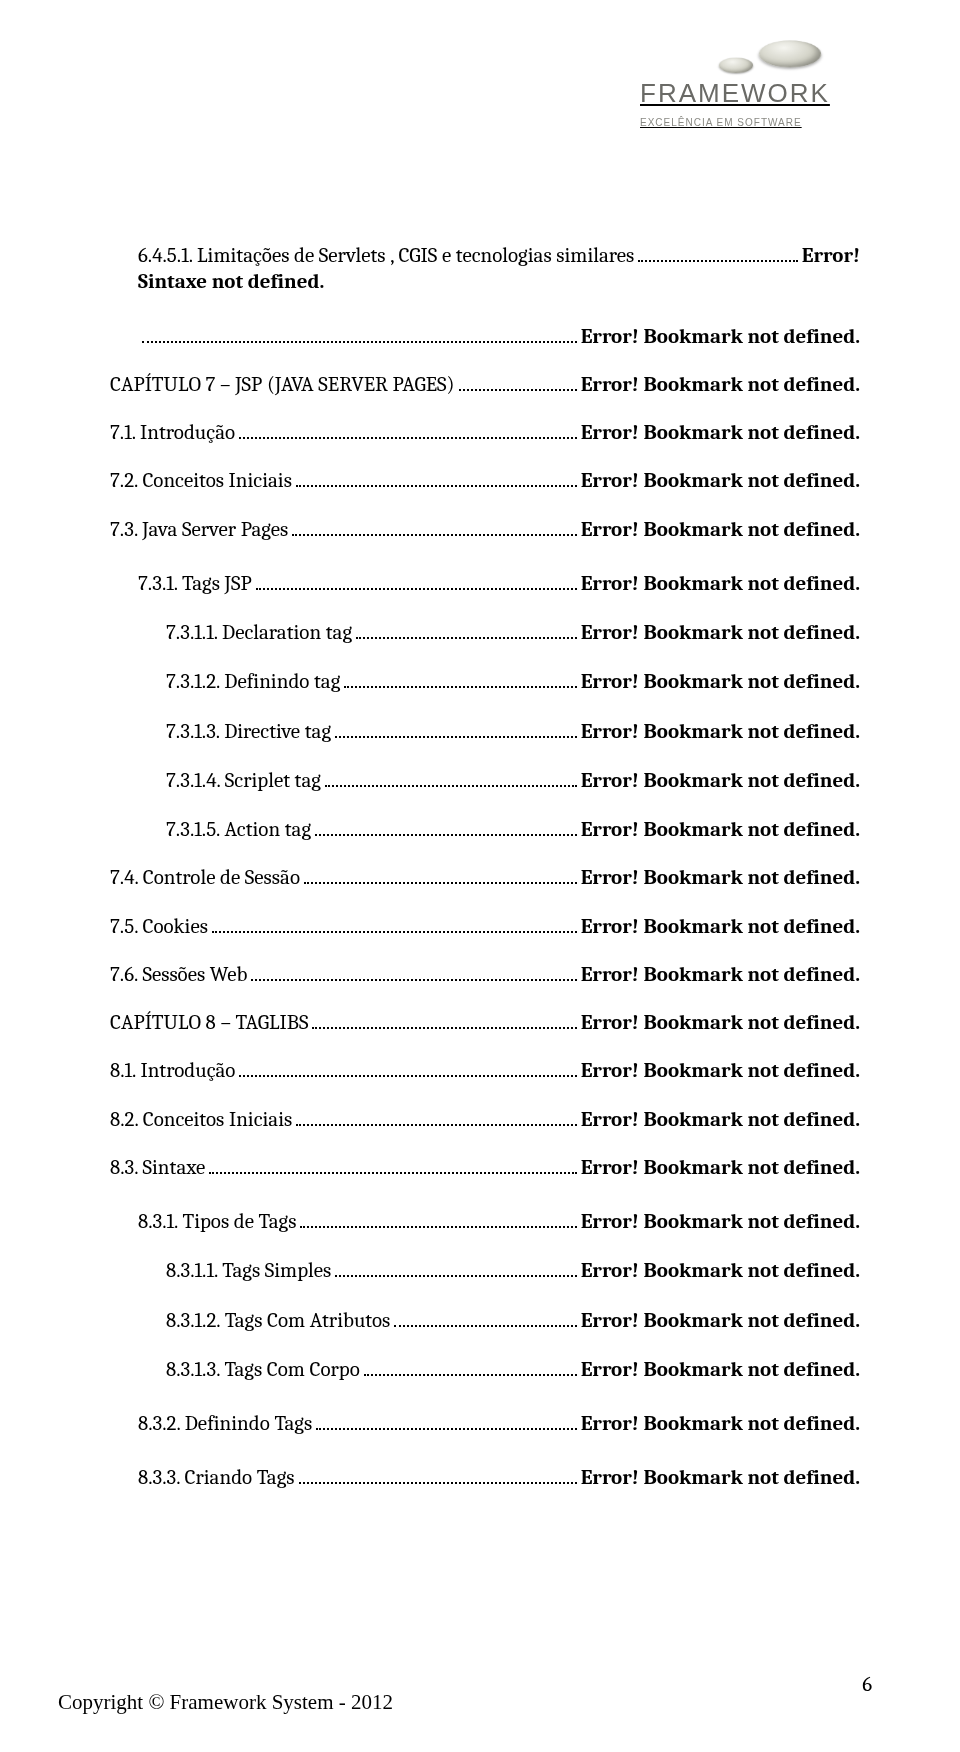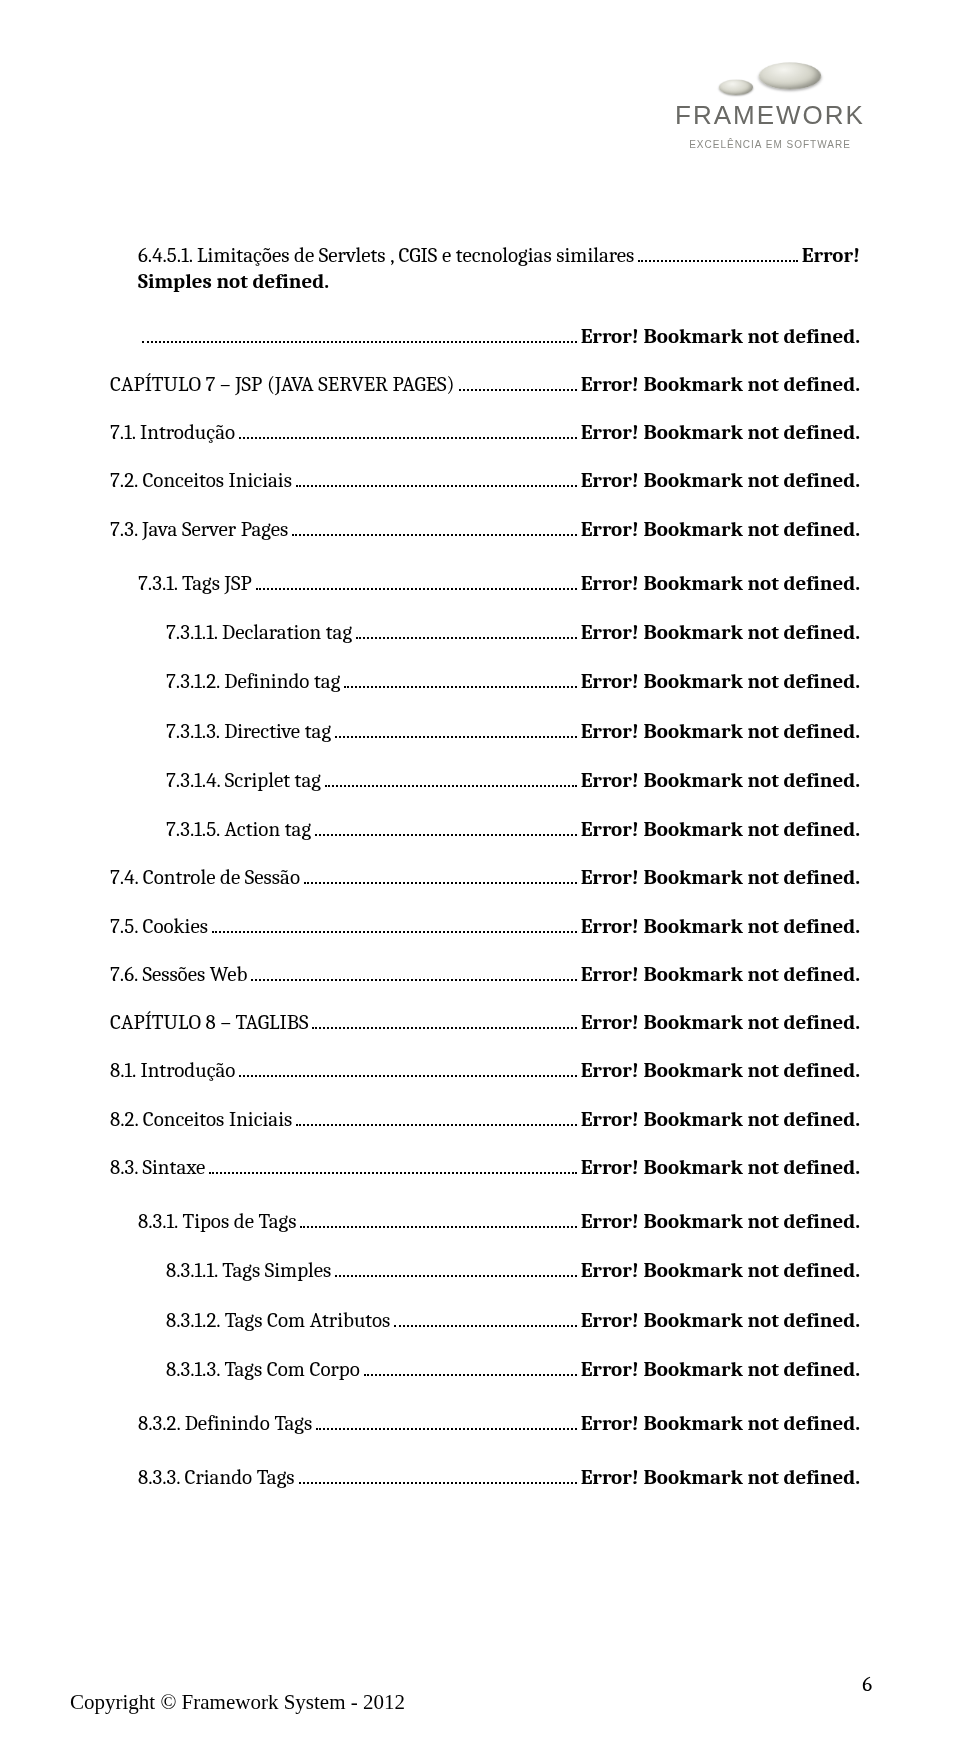--- a/index.html
+++ b/index.html
@@ -1,36 +1,36 @@
 <!DOCTYPE html>
 <html><head>
 <meta charset="utf-8">
 <style>
   * { box-sizing: border-box; margin: 0; padding: 0; }
   html, body { width: 960px; background: #fff; font-family: Cambria, Georgia, 'Times New Roman', serif; color: #000; }
   .page { position: relative; width: 960px; height: 1752px; padding: 52px 100px 60px 110px; }
-  .logo-block { position: absolute; top: 56px; right: 60px; width: 260px; text-align: center; }
+  .logo-block { position: absolute; top: 34px; right: 60px; width: 260px; text-align: left; text-decoration: underline; }
   .coins { display: flex; justify-content: center; align-items: flex-end; gap: 6px; margin-bottom: 6px; }
   .coin-big { width: 62px; height: 38px; border-radius: 50%; background: radial-gradient(ellipse at 40% 30%, #f5f5f0 0%, #d0d0c4 60%, #a8a89c 100%); box-shadow: inset -4px -3px 6px rgba(0,0,0,0.25), 0 2px 3px rgba(0,0,0,0.3); transform: perspective(200px) rotateX(45deg); }
   .coin-small { width: 34px; height: 22px; border-radius: 50%; background: radial-gradient(ellipse at 40% 30%, #f5f5f0 0%, #d0d0c4 60%, #a8a89c 100%); box-shadow: inset -2px -2px 4px rgba(0,0,0,0.25), 0 1px 2px rgba(0,0,0,0.3); transform: perspective(150px) rotateX(45deg); margin-bottom: -4px; }
   .brand { font-family: Arial, sans-serif; font-size: 26px; letter-spacing: 2px; color: #6a6a66; font-weight: 400; }
   .tagline { font-family: Arial, sans-serif; font-size: 10px; letter-spacing: 1px; color: #8a8a84; margin-top: 8px; }
 
   .toc { margin-top: 190px; }
   .row { display: flex; align-items: baseline; font-size: 21px; line-height: 1.25; margin-bottom: 22px; }
   .row.wrap { display: block; }
   .row.wrap .firstline { display: flex; align-items: baseline; }
   .row.wrap .secondline { font-weight: bold; }
   .label { white-space: nowrap; }
   .dots { flex: 1; border-bottom: 2px dotted #000; margin: 0 4px 4px 4px; min-width: 10px; }
   .err { font-weight: bold; white-space: nowrap; }
   .ind1 { padding-left: 28px; margin-top: 28px; }
   .ind2 { padding-left: 56px; margin-top: 23px; }
 
-  .footer-left { position: absolute; left: 70px; bottom: 36px; font-family: 'Times New Roman', Times, serif; font-size: 21px; line-height: 1.3; }
+  .footer-left { position: absolute; left: 58px; bottom: 36px; font-family: 'Times New Roman', Times, serif; font-size: 21px; line-height: 1.3; }
   .footer-right { position: absolute; right: 88px; bottom: 56px; font-family: Cambria, Georgia, serif; font-size: 21px; }
 </style>
 </head>
 <body>
 
 <div class="page">
 
   <div class="logo-block">
     <div class="coins">
       <div class="coin-small"></div>
@@ -40,21 +40,21 @@
     <div class="tagline">EXCELÊNCIA EM SOFTWARE</div>
   </div>
 
   <div class="toc" id="toc">
       <div class="row wrap ind1">
         <div class="firstline">
           <span class="label">6.4.5.1. Limitações de Servlets , CGIS e tecnologias similares</span>
           <span class="dots"></span>
           <span class="err">Error!</span>
         </div>
-        <div class="secondline">Simples not defined.</div>
+        <div class="secondline">Sintaxe not defined.</div>
       </div>
       <div class="row ind1">
         <span class="dots"></span>
         <span class="err">Error! Bookmark not defined.</span>
       </div>
       <div class="row ">
         <span class="label">CAPÍTULO 7 – JSP (JAVA SERVER PAGES)</span>
         <span class="dots"></span>
         <span class="err">Error! Bookmark not defined.</span>
       </div>

